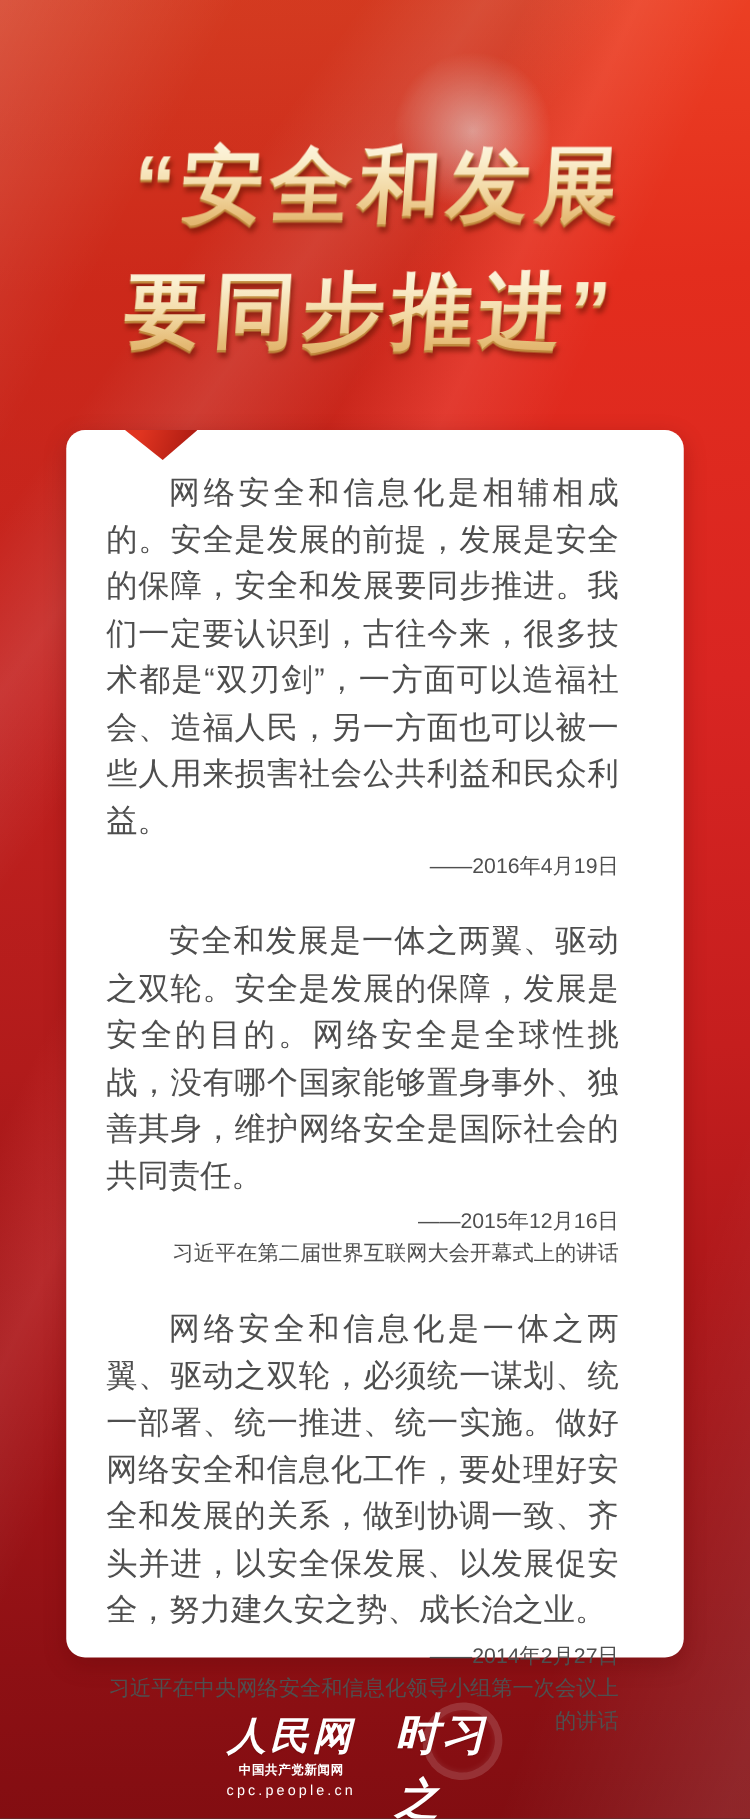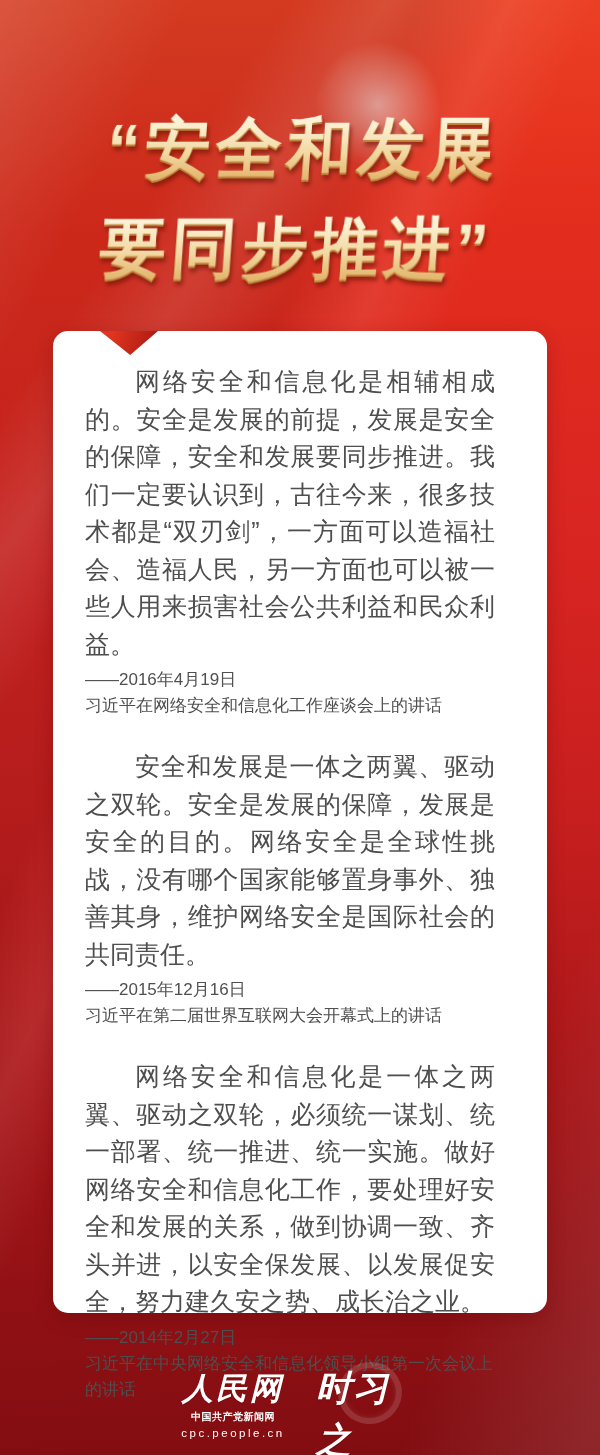--- a/index.html
+++ b/index.html
@@ -36,21 +36,21 @@
     font-weight:900;
     letter-spacing:5px;
     line-height:100px;
     background:linear-gradient(180deg,#fffdf4 0%, #faeecd 30%, #f2d8a3 55%, #e4b973 78%, #d8a35c 100%);
     -webkit-background-clip:text;background-clip:text;
     color:transparent;
     filter:drop-shadow(0 2px 0 #c08a3e) drop-shadow(2px 4px 2px rgba(105,18,2,0.60));
   }
   
   .card{
-    position:absolute;left:53px;top:331px;
+    position:absolute;left:53px;top:344px;
     width:494px;height:982px;
     background:#ffffff;
     border-radius:15px;
     padding:32px 52px 0 32px;
     box-shadow:0 6px 18px rgba(90,8,6,0.30);
     z-index:1;
   }
   .card-notch{
     position:absolute;top:0;left:47px;
     width:58px;height:24px;
@@ -64,21 +64,21 @@
     color:#4e4e4e;
     text-align:justify;
     text-justify:inter-ideograph;
     text-indent:2em;
     word-break:break-all;
   }
   .q-date,.q-source{
     font-size:17px;
     line-height:26px;
     color:#4f4f4f;
-    text-align:left;
+    text-align:right;
   }
   .q-date{margin-top:4px;}
   .quote + .quote{margin-top:29px;}
   
   .footer{
     position:absolute;left:0;right:0;top:1352px;
     display:flex;justify-content:center;align-items:flex-end;
     gap:24px;
     z-index:2;
   }
@@ -120,21 +120,20 @@
     <div class="title-line">“安全和发展</div>
     <div class="title-line">要同步推进”</div>
   </div>
 
   <div class="card">
     <div class="card-notch"></div>
 
     <div class="quote">
       <p class="q-text">网络安全和信息化是相辅相成的。安全是发展的前提，发展是安全的保障，安全和发展要同步推进。我们一定要认识到，古往今来，很多技术都是“双刃剑”，一方面可以造福社会、造福人民，另一方面也可以被一些人用来损害社会公共利益和民众利益。</p>
       <div class="q-date">——2016年4月19日</div>
-      <div class="q-source">习近平在网络安全和信息化工作座谈会上的讲话</div>
     </div>
 
     <div class="quote">
       <p class="q-text">安全和发展是一体之两翼、驱动之双轮。安全是发展的保障，发展是安全的目的。网络安全是全球性挑战，没有哪个国家能够置身事外、独善其身，维护网络安全是国际社会的共同责任。</p>
       <div class="q-date">——2015年12月16日</div>
       <div class="q-source">习近平在第二届世界互联网大会开幕式上的讲话</div>
     </div>
 
     <div class="quote">
       <p class="q-text">网络安全和信息化是一体之两翼、驱动之双轮，必须统一谋划、统一部署、统一推进、统一实施。做好网络安全和信息化工作，要处理好安全和发展的关系，做到协调一致、齐头并进，以安全保发展、以发展促安全，努力建久安之势、成长治之业。</p>

